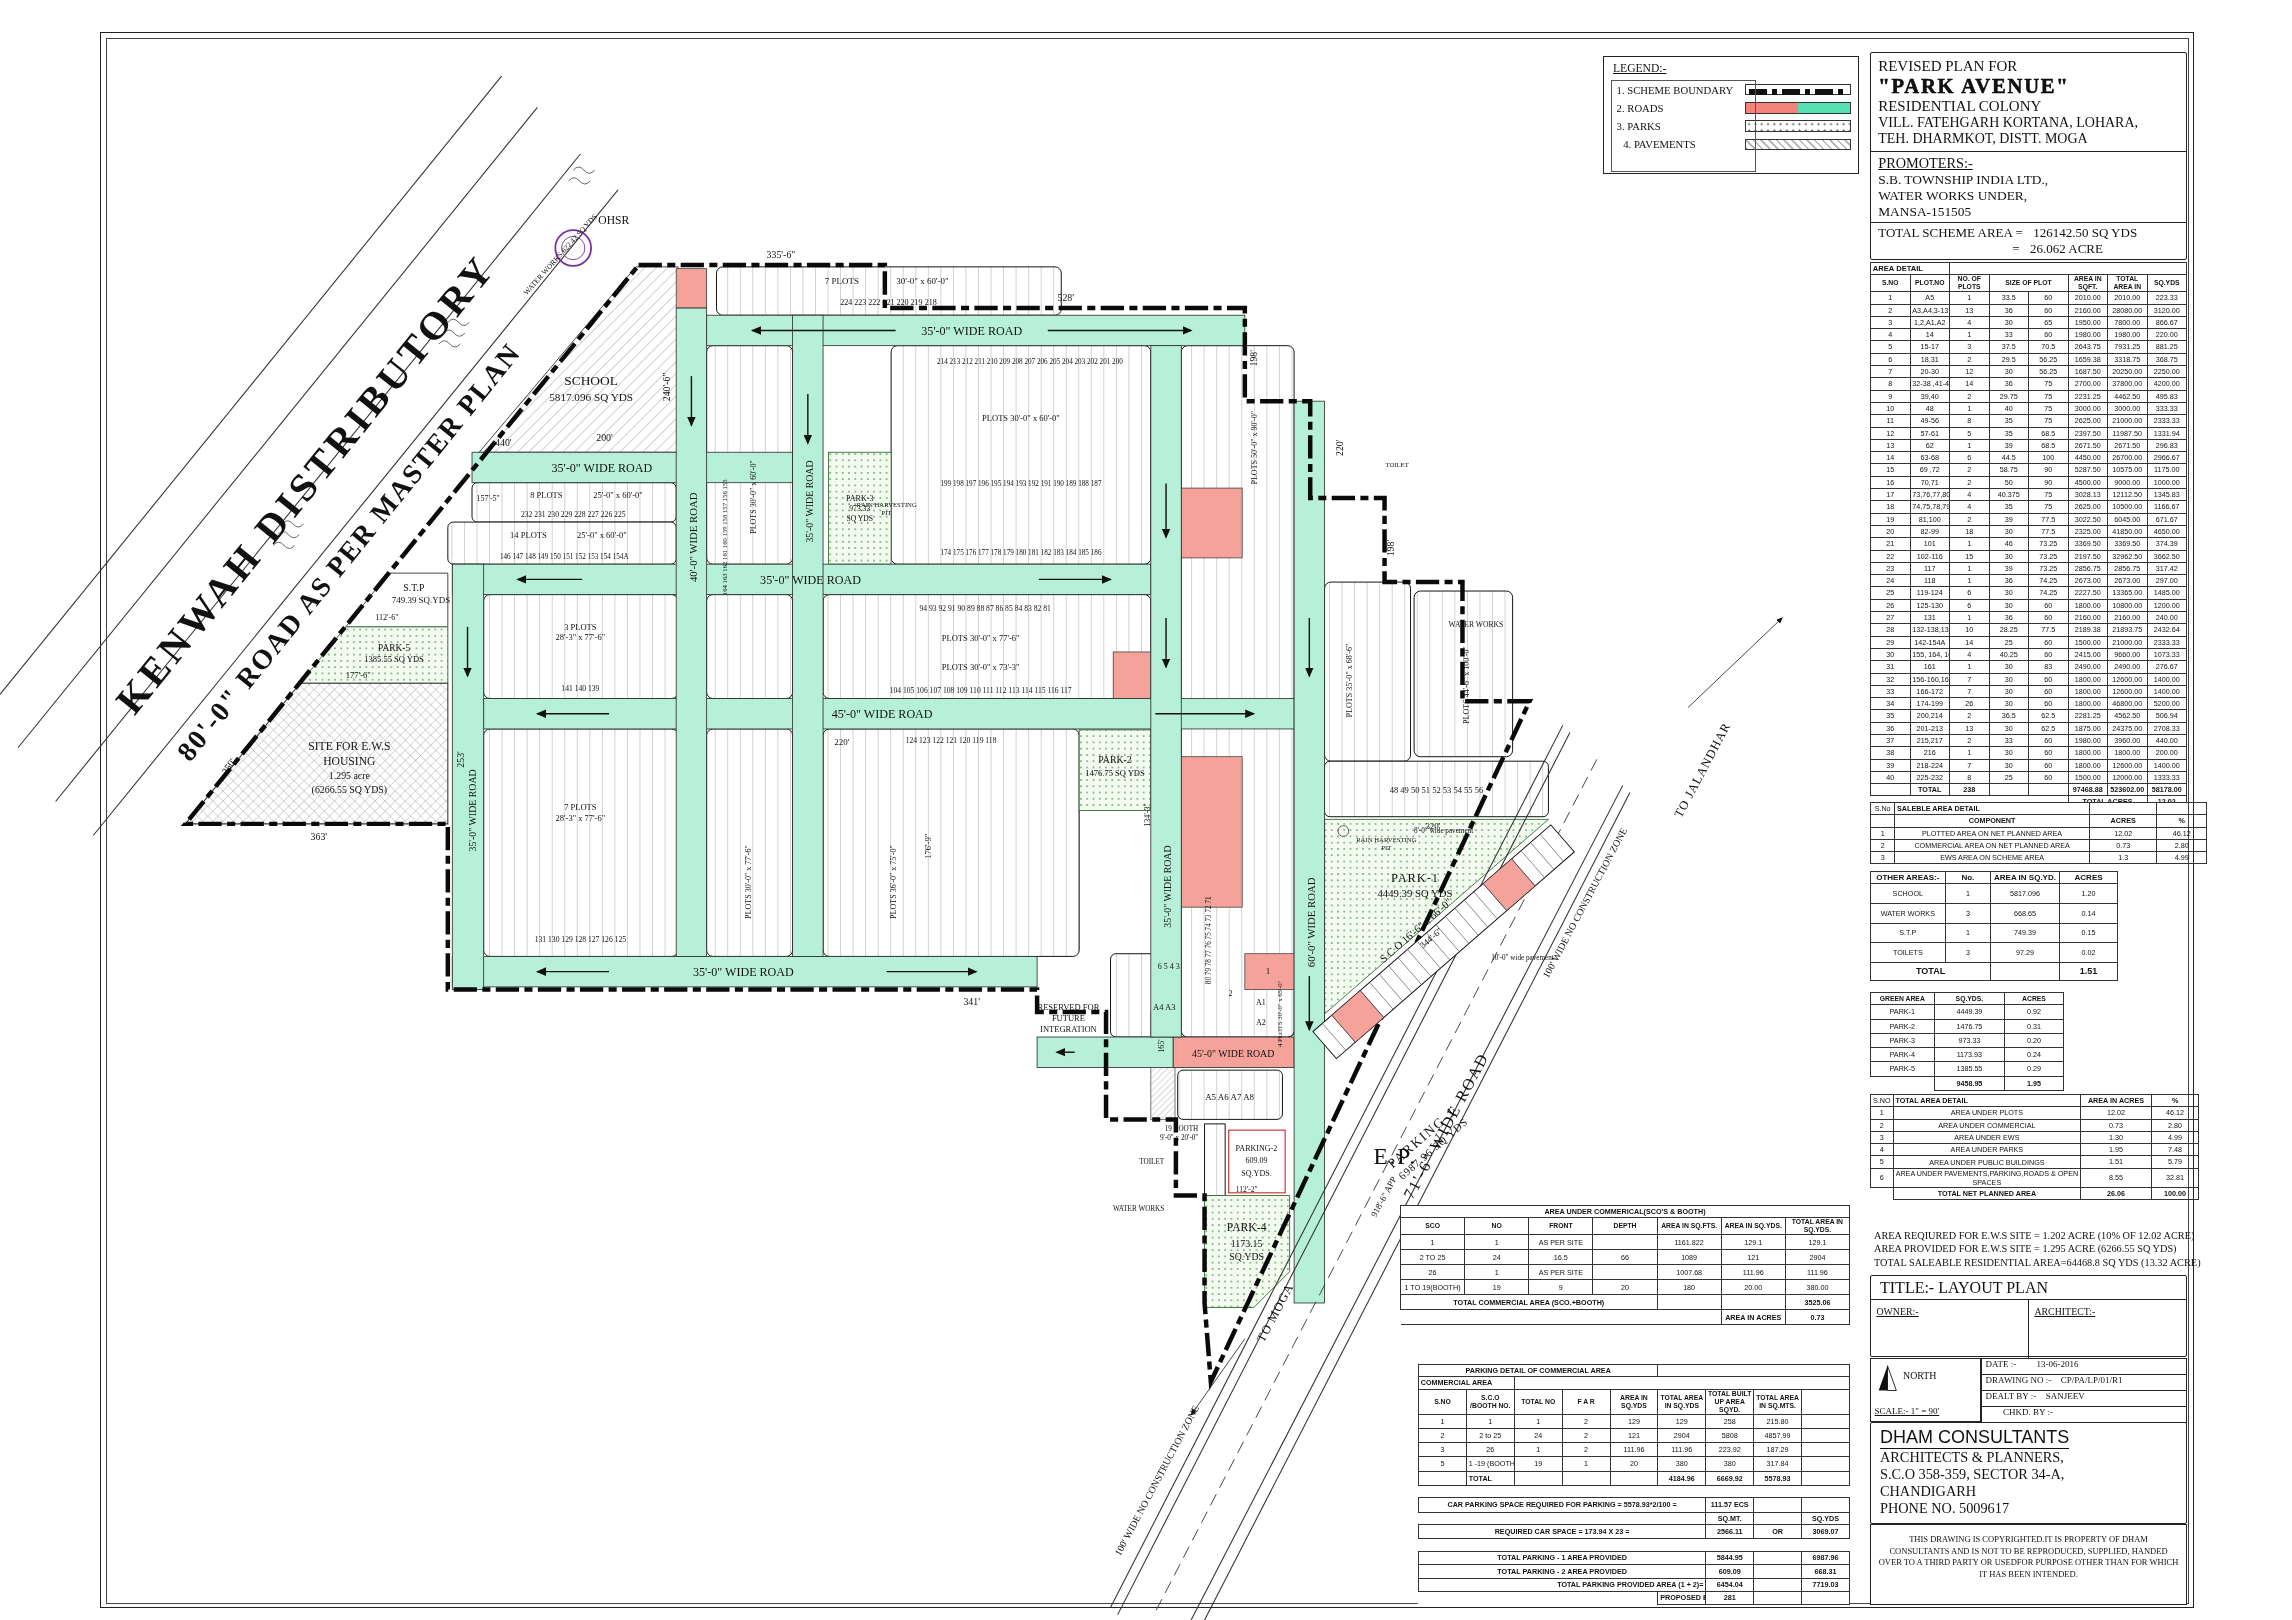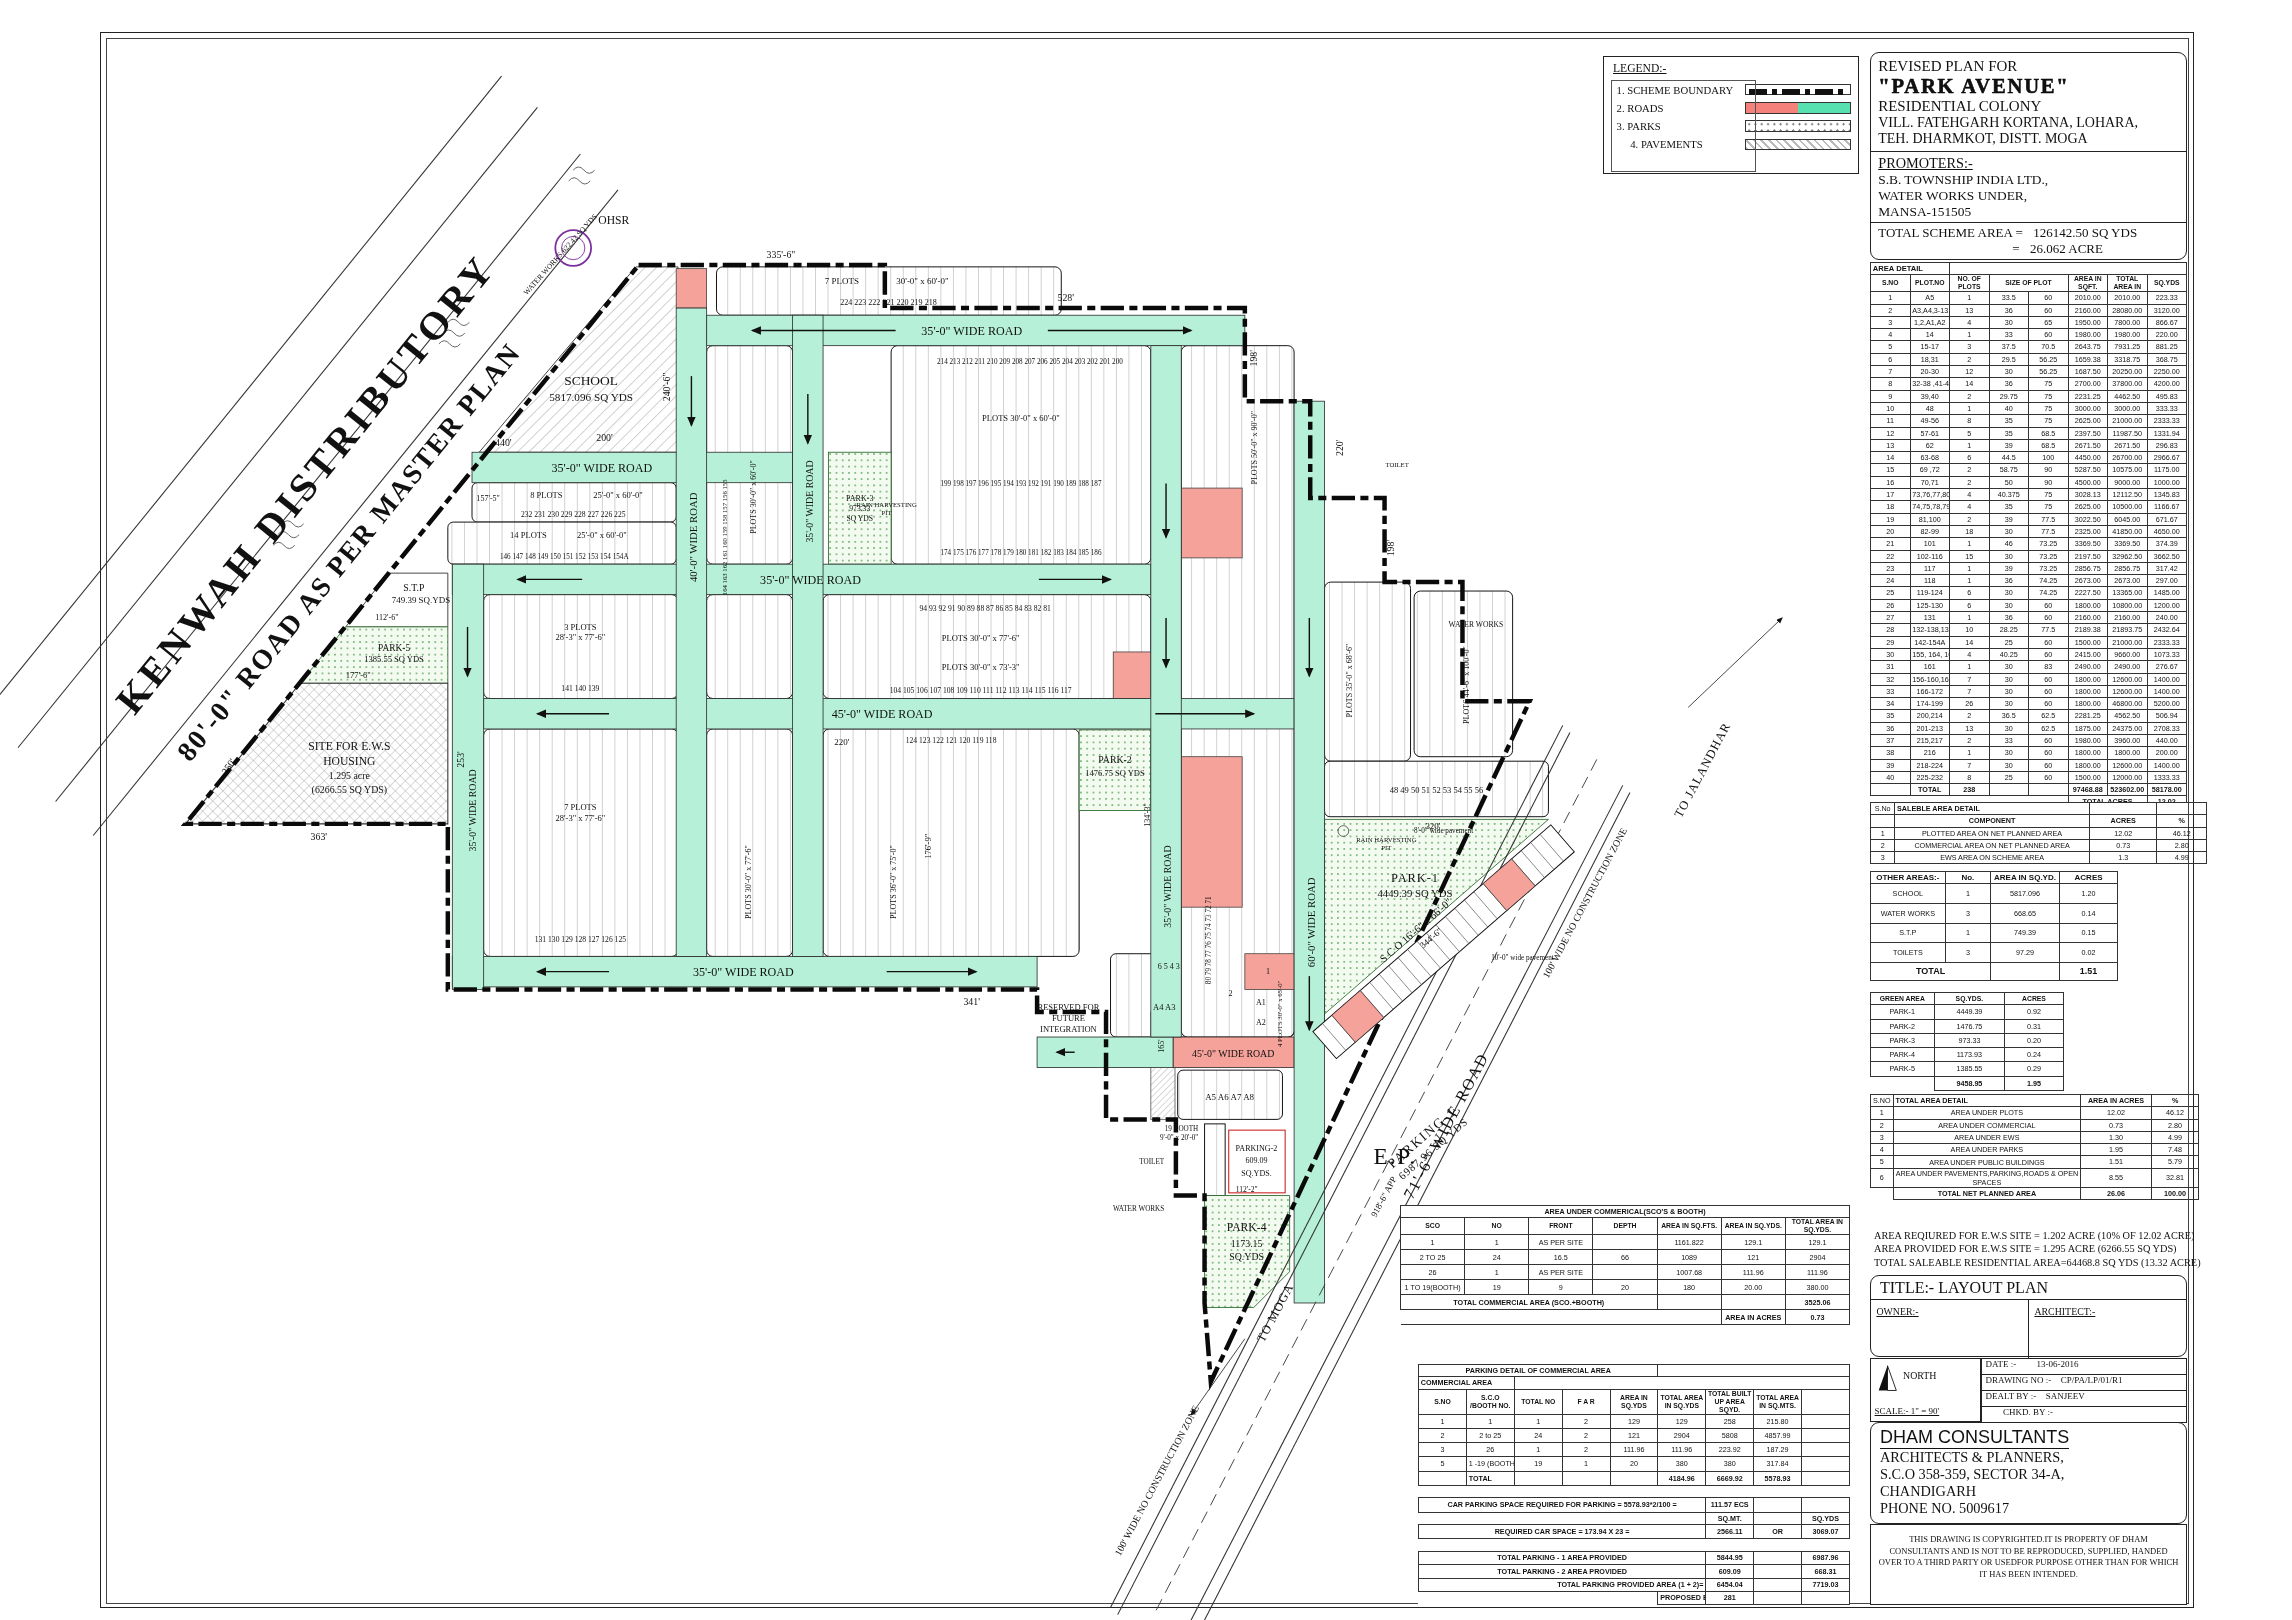--- a/index.html
+++ b/index.html
@@ -3,21 +3,21 @@
 <meta charset="utf-8">
 <style>
   html,body{margin:0;padding:0;background:#e8e8e8;}
   #sheet{position:relative;width:2293px;height:1620px;background:#ffffff;overflow:hidden;
          font-family:"Liberation Serif",serif;color:#111;}
   .frame{position:absolute;left:100px;top:32px;width:2092px;height:1574px;border:1.8px solid #222;}
   .frame2{position:absolute;left:106px;top:38px;width:2081px;height:1564px;border:0.9px solid #444;}
   svg text{font-family:"Liberation Serif",serif;fill:#111;}
   
   .panel-box{position:absolute;background:#fff;border:1.3px solid #222;box-sizing:border-box;}
-  .round{border-radius:9px;}
+  .round{border-radius:2px;}
   table{border-collapse:collapse;width:100%;table-layout:fixed;}
   td,th{border:0.9px solid #333;padding:0 1.8px;overflow:hidden;white-space:nowrap;
         font-family:"Liberation Sans",sans-serif;font-size:7.2px;line-height:11.3px;height:11.3px;text-align:center;}
   th{font-weight:bold;font-size:6.8px;line-height:8px;white-space:normal;}
   .tbl-title td{font-weight:bold;text-align:left;}
   .left{text-align:left;}
   .right{text-align:right;}
   .bold{font-weight:bold;}
   .notes div{font-family:"Liberation Serif",serif;font-size:10.3px;line-height:13.4px;white-space:nowrap;}
   .legend-item{display:flex;align-items:center;justify-content:space-between;margin:6.3px 7.2px;}
@@ -433,21 +433,21 @@
       <span class="sw sw-roads">
           <i style="background:#f4827a;"></i>
           <i style="background:#57e0b0;"></i>
         </span>
     </div>
     <div class="legend-item">
       <span class="legend-label" style="margin-left:5.4px;">3.  PARKS</span>
       <span class="sw sw-parks"></span>
     </div>
     <div class="legend-item">
-      <span class="legend-label" style="margin-left:19px;text-align:right;">4.  PAVEMENTS</span>
+      <span class="legend-label" style="margin-left:12px;text-align:right;">4.  PAVEMENTS</span>
       <span class="sw sw-pav"></span>
     </div>
   </div>
 
   <div class="panel-box round" style="left:1870px;top:52px;width:317px;height:208px;font-family:'Liberation Serif',serif;">
     <div style="padding:5.4px 7.2px 0 7.2px;font-size:15px;">
       <div>REVISED  PLAN FOR</div>
       <div style="font-size:20.6px;font-weight:bold;letter-spacing:1.8px;-webkit-text-stroke:0.5px #000;">"PARK AVENUE"</div>
       <div>RESIDENTIAL COLONY</div>
       <div style="font-size:14px;">VILL. FATEHGARH KORTANA, LOHARA,</div>

